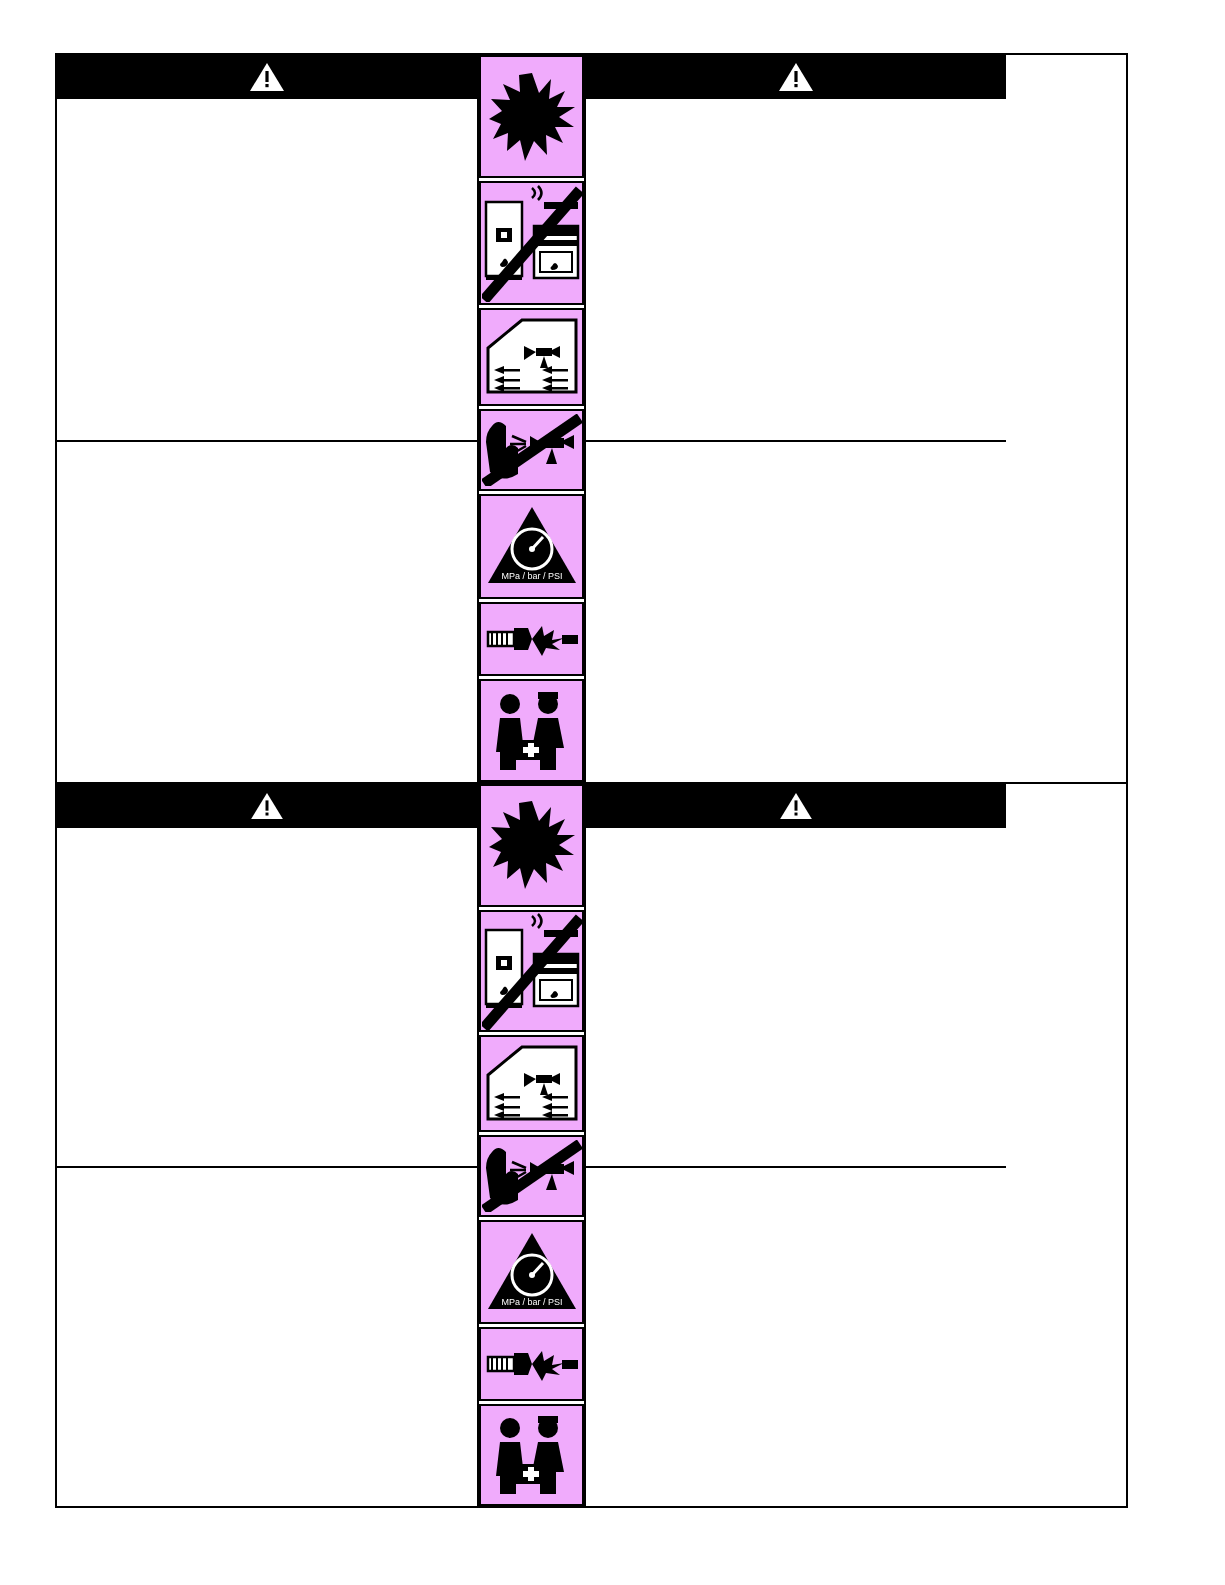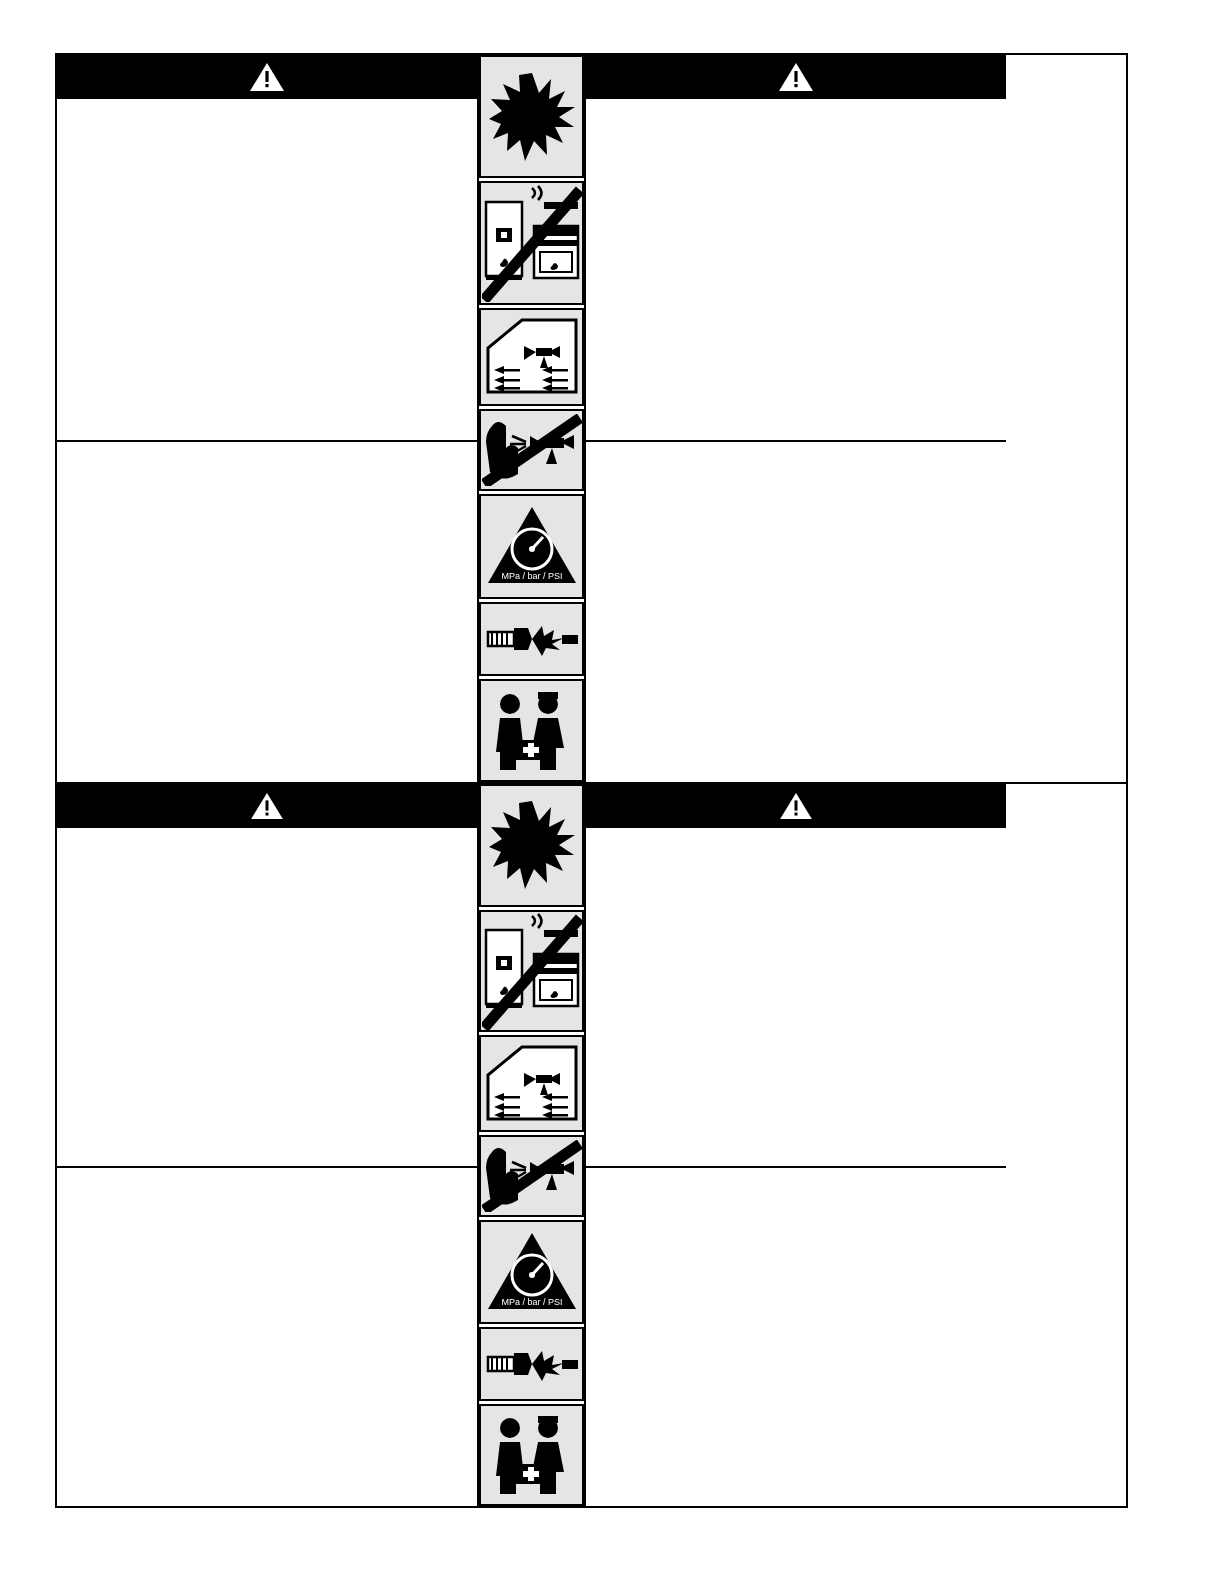--- a/index.html
+++ b/index.html
@@ -93,21 +93,21 @@
     color: #ffffff;            
     font-size: 1px;
     line-height: 1px;
     margin: 0;
   }
 
   
   .icon-box {
     box-sizing: border-box;
     border: 2px solid #000;
-    background: #e5e5e5;
+    background: #f0abfc;
     margin: 0 auto;
     width: 105px;
     display: flex;
     align-items: center;
     justify-content: center;
     overflow: hidden;
     position: relative;
   }
   .icon-box.h1 { height: 126px; }   
   .icon-box.h2 { height: 126px; }   

